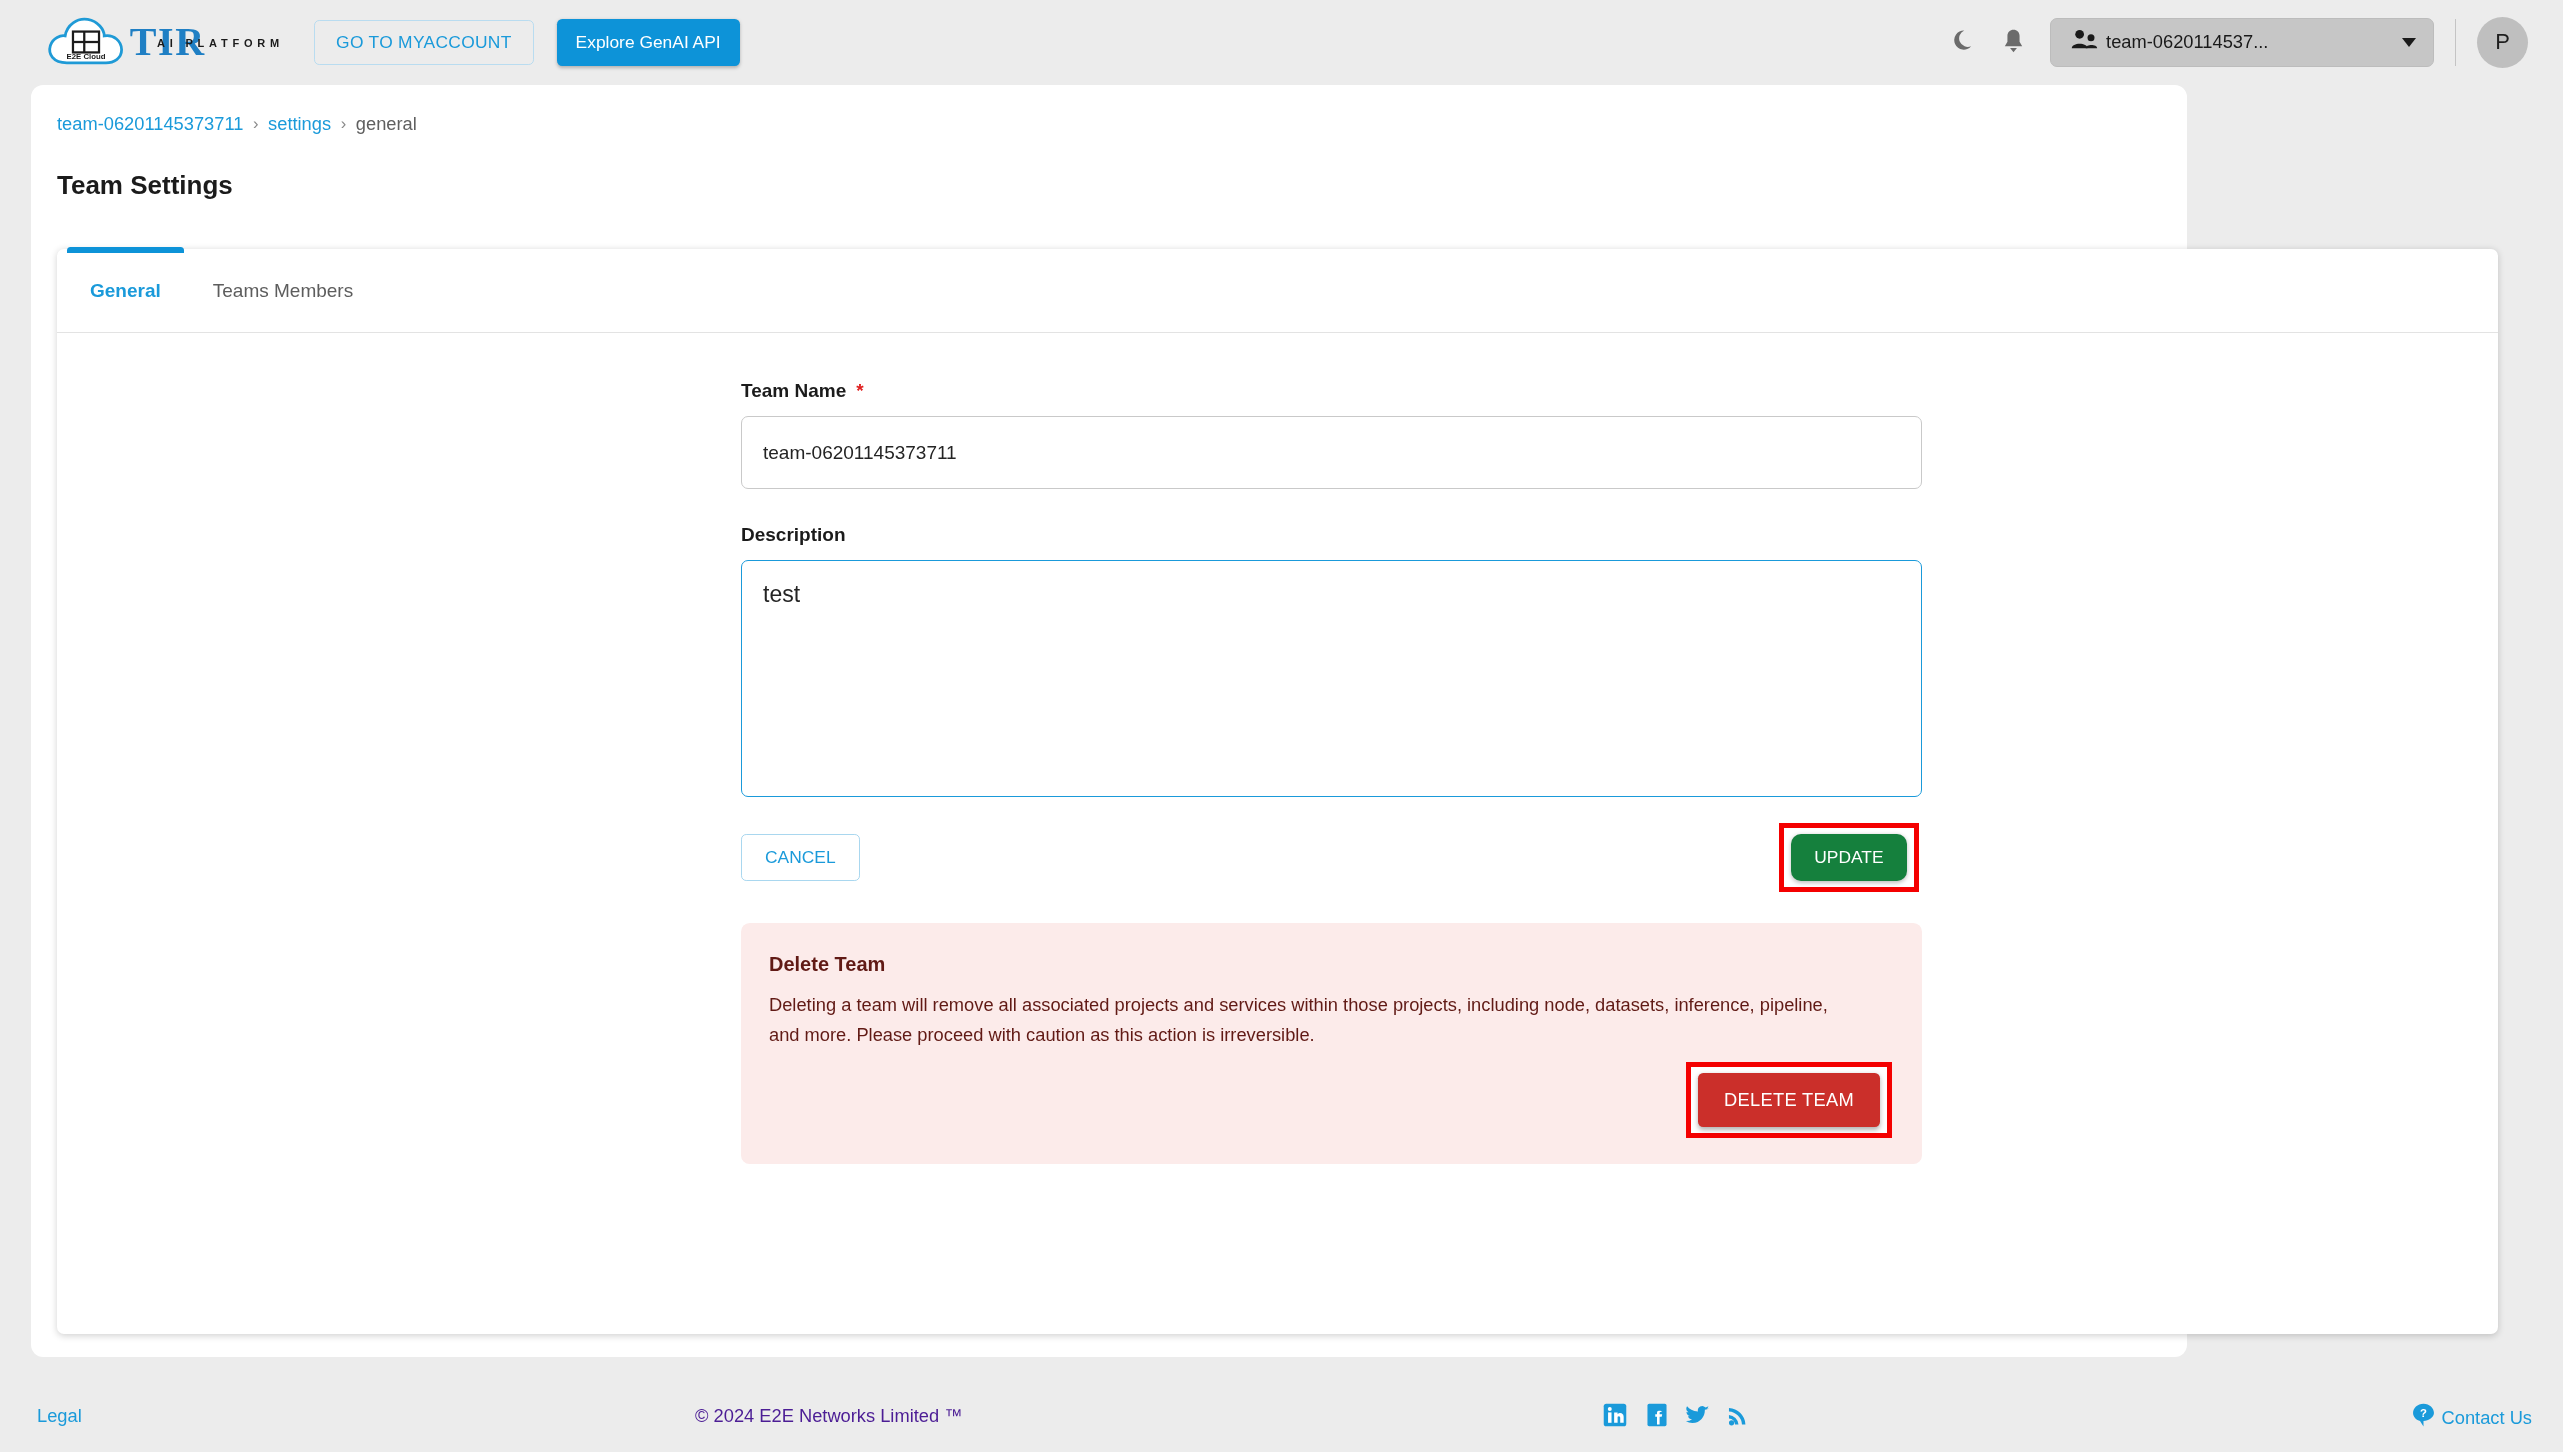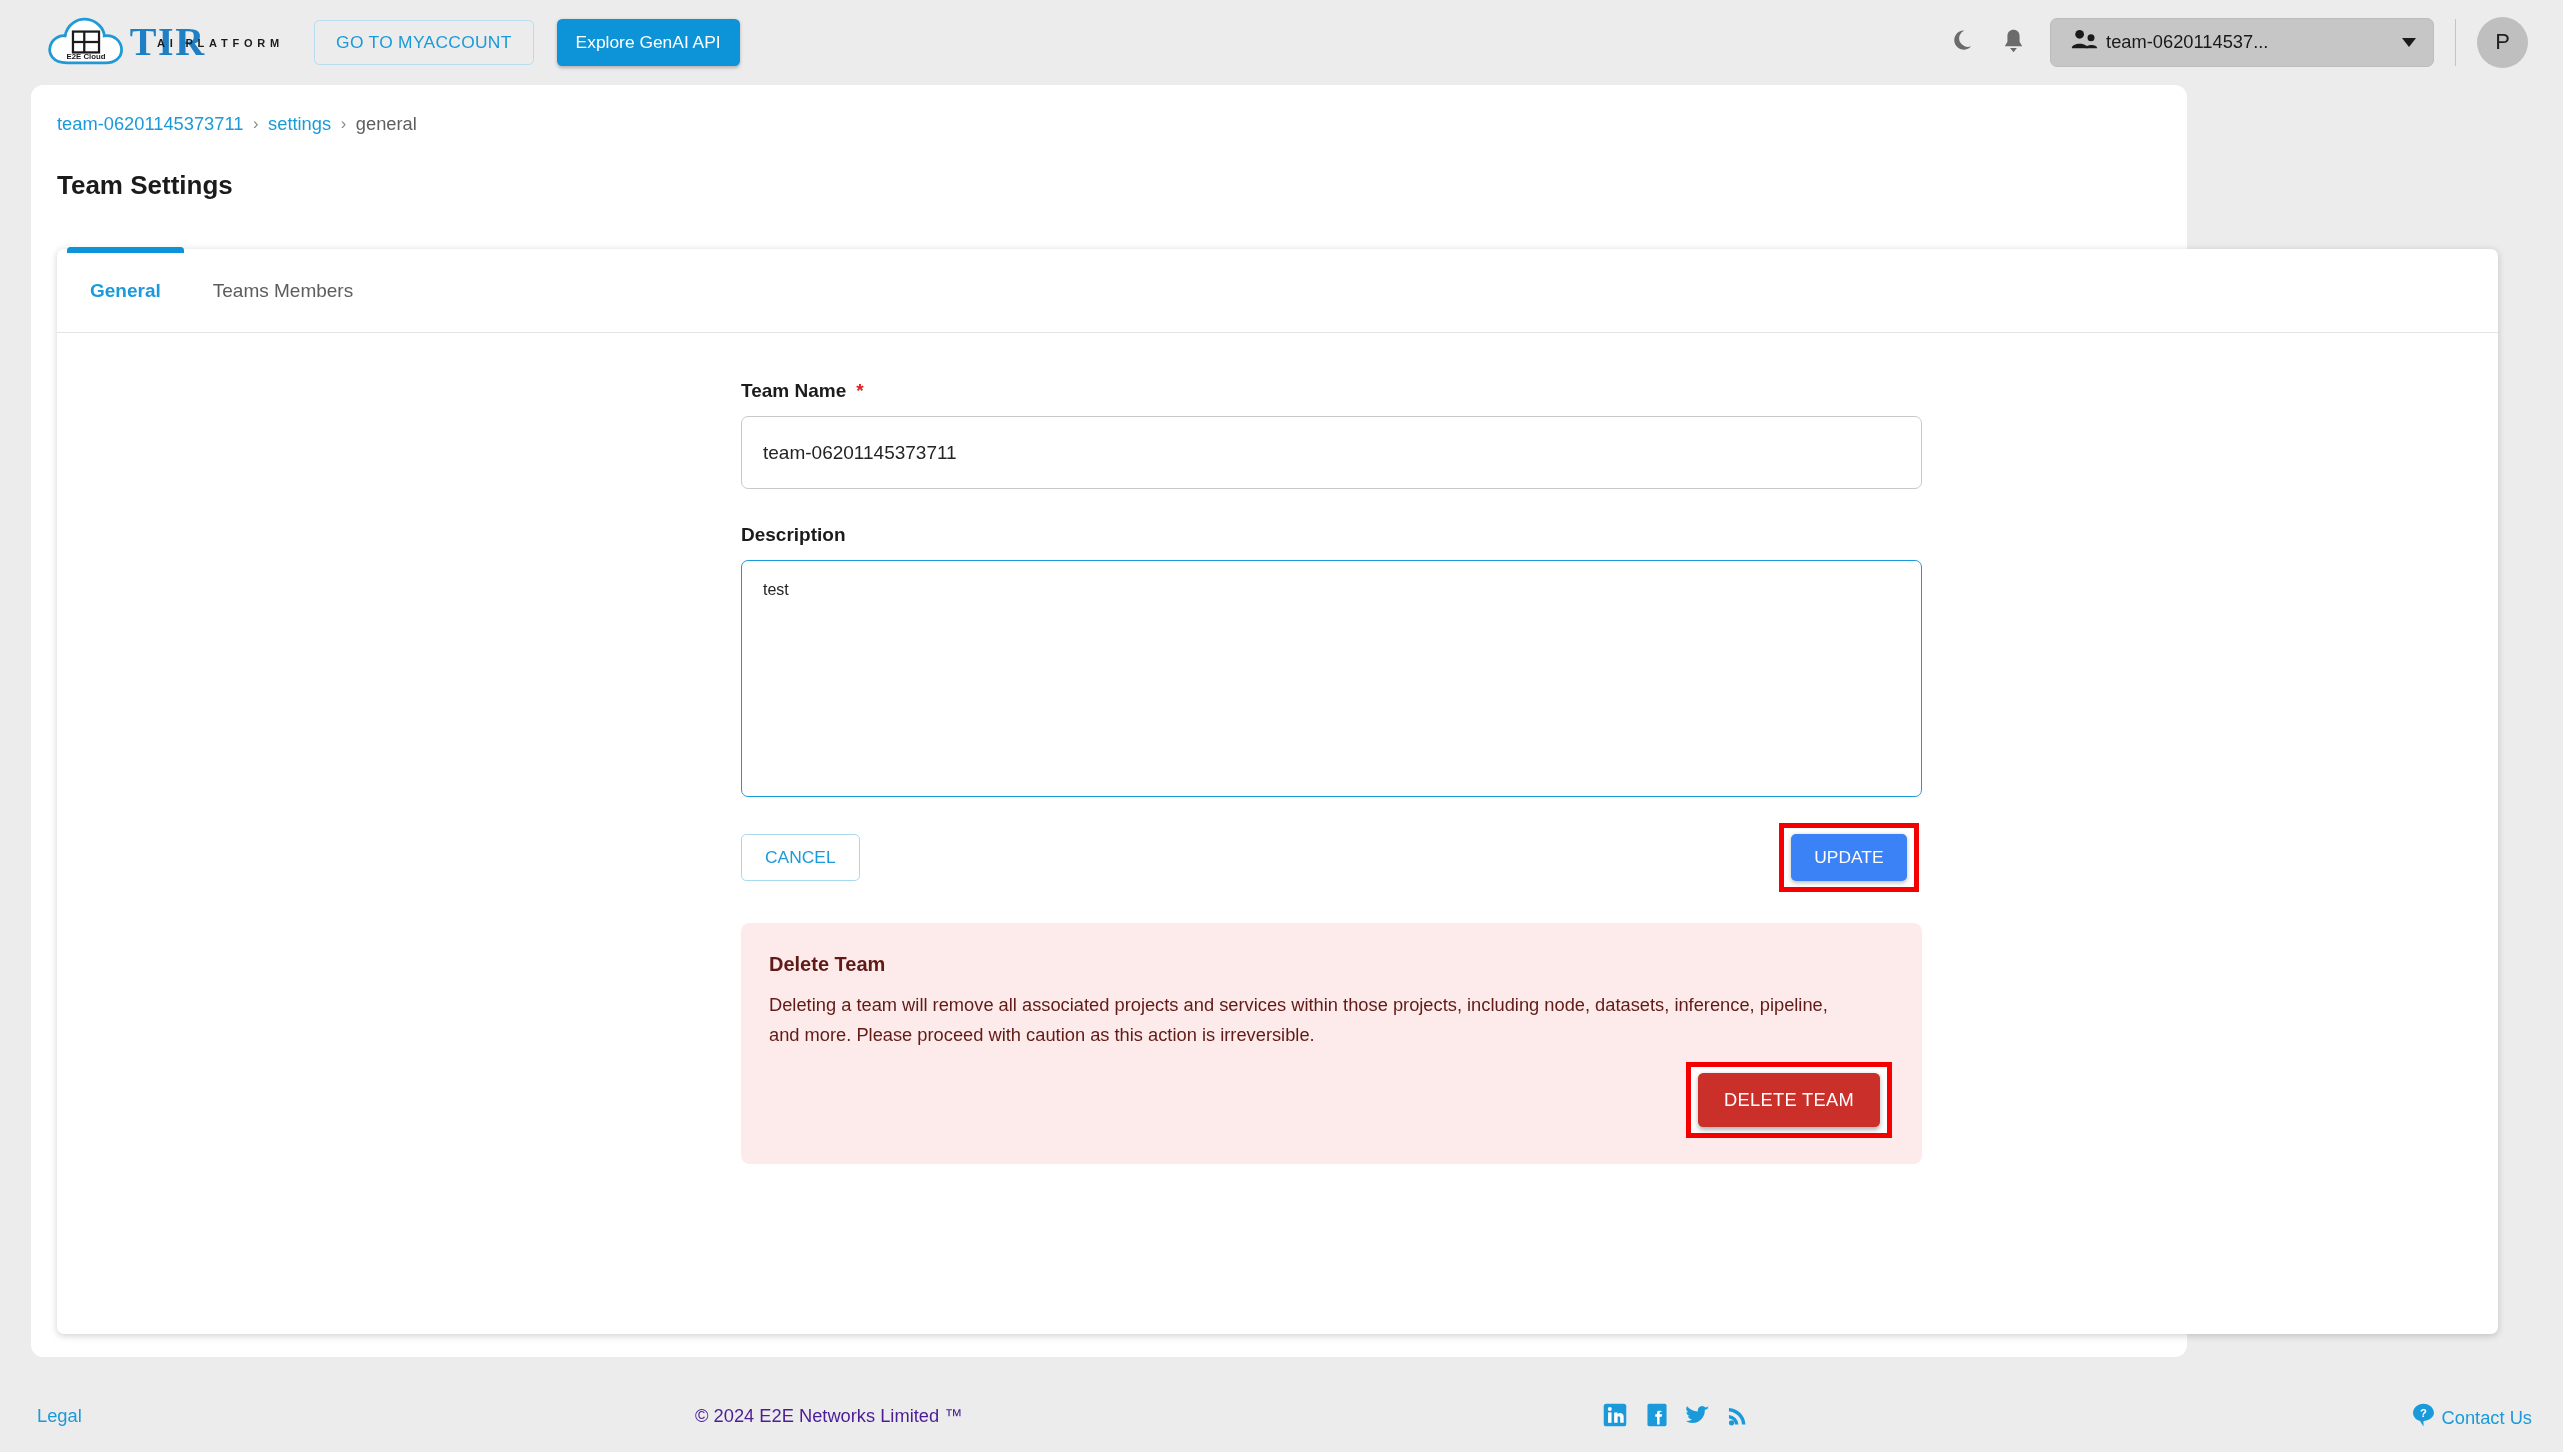--- a/index.html
+++ b/index.html
@@ -134,41 +134,41 @@
   .text-input {
     width: 1181px; height: 73px;
     border: 0.9px solid #c9c9c9; border-radius: 7px;
     padding: 0 21px; font-size: 19px; color: #242424;
     font-family: "Liberation Sans", sans-serif; background: #fff;
   }
   .spacer { height: 35px; }
   .text-area {
     width: 1181px; height: 237px;
     border: 1.7px solid #1a9ada; border-radius: 7px;
-    padding: 19px 21px; font-size: 16px; color: #242424;
+    padding: 19px 21px; font-size: 23px; color: #242424;
     font-family: "Liberation Sans", sans-serif; resize: none; outline: none;
     line-height: 1.25;
   }
   .actions {
     display: flex; justify-content: space-between; align-items: center;
     gap: 26px; margin-top: 23px; padding-right: 3.5px;
   }
   .btn-cancel {
     height: 47px; padding: 0 23px;
     border: 0.9px solid #a9d7ef; border-radius: 5.2px; background: #fff;
     color: #1a9ada; font-size: 17.4px; cursor: pointer;
     font-family: "Liberation Sans", sans-serif;
   }
   .hl-red {
     border: 5.2px solid #f40000; background: #fff;
     padding: 6.1px 7px; display: inline-flex;
   }
   .btn-update {
     height: 47px; padding: 0 23px;
-    border: none; border-radius: 5px; background: #3b82f6;
+    border: none; border-radius: 10px; background: #15803d;
     color: #fff; font-size: 17.4px; cursor: pointer;
     box-shadow: 0 1.7px 4.4px rgba(0,0,0,.25);
     font-family: "Liberation Sans", sans-serif;
   }
 
   
   .danger {
     margin-top: 31px; width: 1181px;
     background: #fcebea; border-radius: 8.7px;
     padding: 30px 30px 26px 28px;

